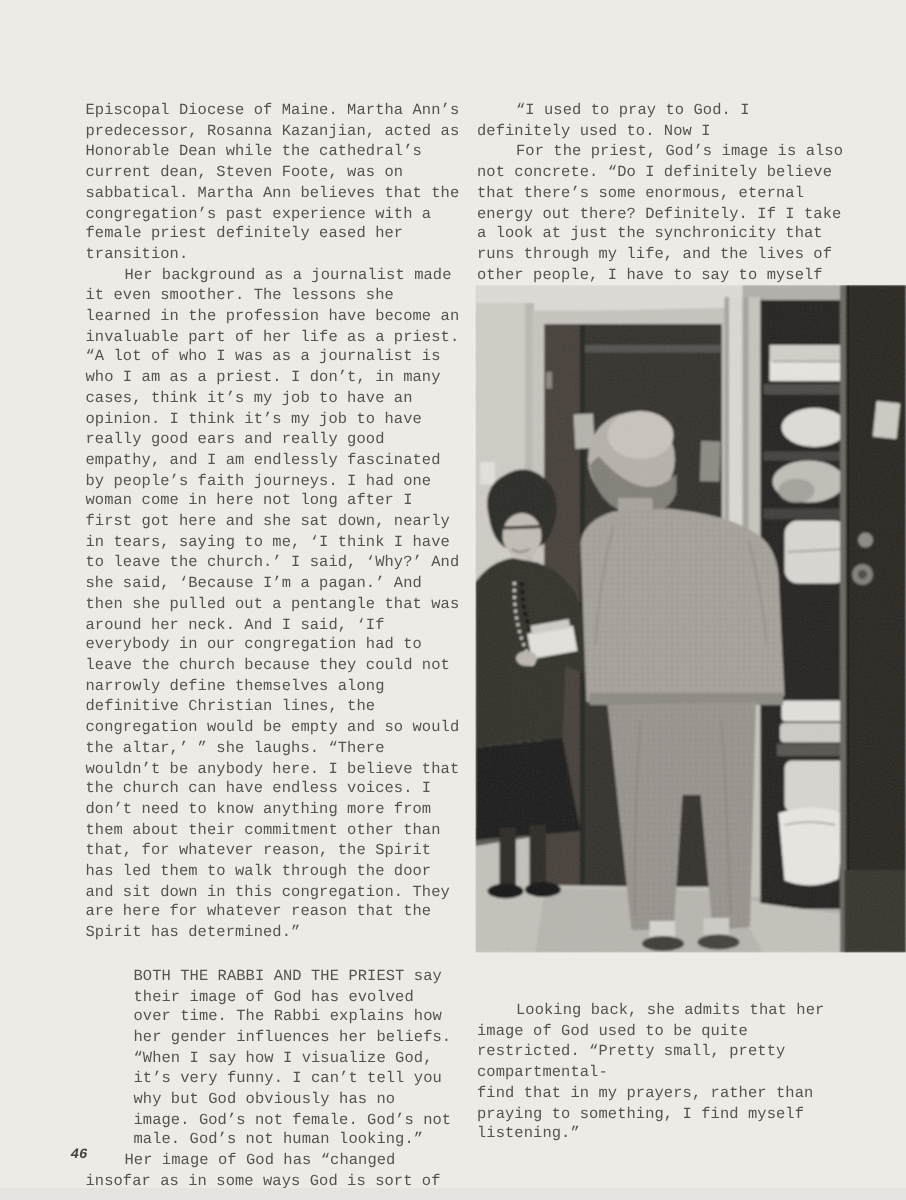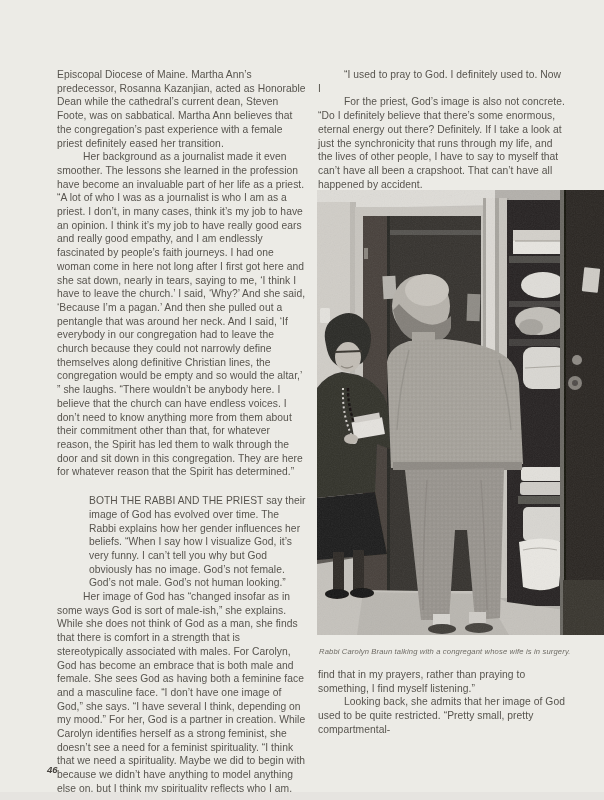--- a/index.html
+++ b/index.html
@@ -1,20 +1,20 @@
 <!DOCTYPE html>
 <html><head>
 <meta charset="utf-8">
 <style>
   html,body { margin:0; padding:0; background:#e6e4e0; }
   #page {
     position:relative; width:604px; height:792px; overflow:hidden;
     background:linear-gradient(180deg,#edecе8 0%,#edece8 0%,#ecebe6 55%,#e9e8e3 100%);
     background-color:#ecebe6;
-    font-family:Liberation Sans, sans-serif;
+    font-family:Liberation Mono, monospace;
   }
   .col { position:absolute; color:#57544e; font-size:10.3px; line-height:13.7px;
          letter-spacing:0.05px; text-align:left; }
   #col-left  { left:57px;  top:68px; width:250px; }
   #col-right-top { left:318px; top:68px; width:247px; }
   #col-right-bottom { left:318px; top:668px; width:249px; }
   p.para { margin:0; }
   p.indent { text-indent:26px; }
   p.space-before { margin-top:15px;margin-left:32px; }
   #photo-wrap { position:absolute; left:317px; top:190px; width:287px; height:445px; }
@@ -159,22 +159,21 @@
         <rect x="116" y="424" width="17" height="11" fill="#d7d5d0"></rect>
         <rect x="152" y="422" width="17" height="11" fill="#cfccc7"></rect>
         <ellipse cx="125" cy="439" rx="14" ry="5" fill="#3f3c38"></ellipse>
         <ellipse cx="162" cy="438" rx="14" ry="5" fill="#45423e"></ellipse>
       </g>
 
       <rect x="0" y="0" width="287" height="445" filter="url(#grainF)" opacity="0.10"></rect>
     </svg>
   </div>
 
-  <div id="photo-caption">Rabbi Carolyn Braun talking with a congregant whose wife is in surgery.</div>
 
   <div id="col-right-bottom" class="col">
+      <p class="para indent">Looking back, she admits that her image of God used to be quite restricted. “Pretty small, pretty compartmental-</p>
       <p class="para">find that in my prayers, rather than praying to something, I find myself listening.”</p>
-      <p class="para indent">Looking back, she admits that her image of God used to be quite restricted. “Pretty small, pretty compartmental-</p>
     </div>
 
   <div id="page-number">46</div>
 
 </div>
 
 </body></html>

